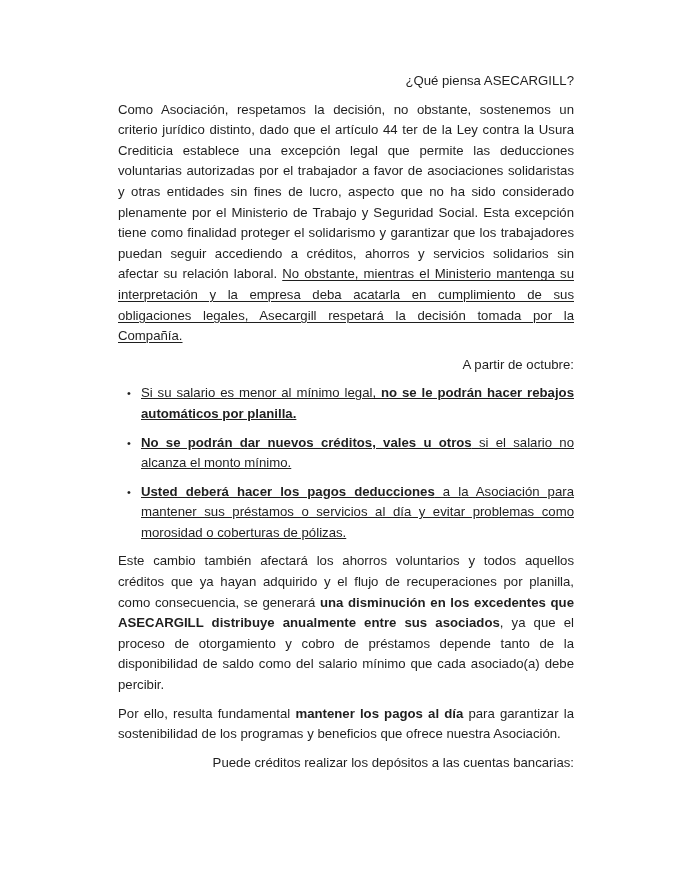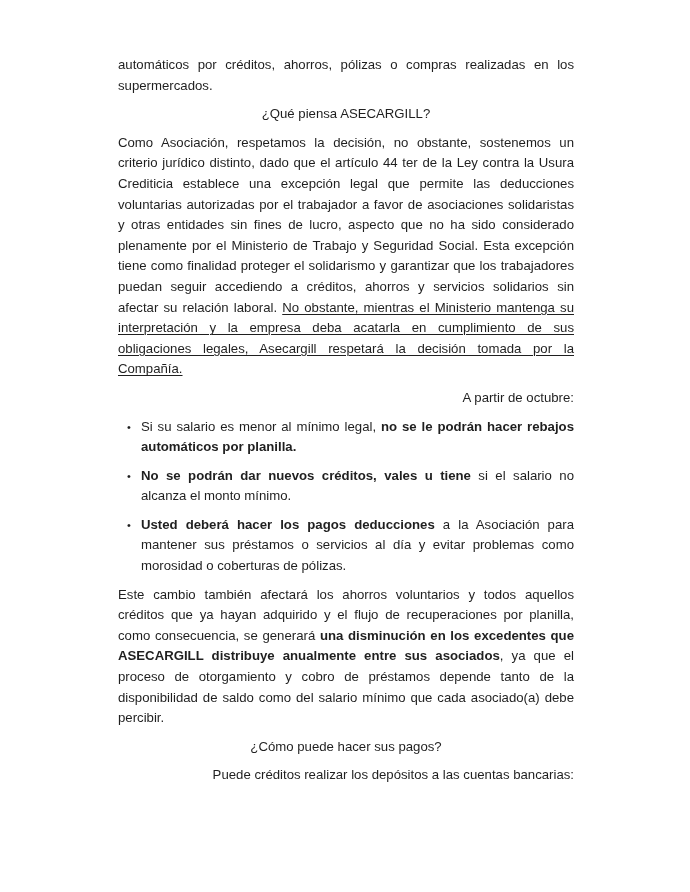--- a/index.html
+++ b/index.html
@@ -22,22 +22,22 @@
     top: 55px;
     width: 456px;
     font-size: 13.2px;
     line-height: 20.6px;
   }
   .para {
     margin: 0 0 8px 0;
     text-align: justify;
   }
   .heading {
-    margin: 4px 0 8px 0;
-    text-align: center;
+    margin: 16px 0 8px 0;
+    text-align: right;
   }
   .plain {
     margin: 0 0 8px 0;
     text-align: right;
   }
   ul.bullet-list {
     list-style: none;
     margin: 0;
     padding: 0;
   }
@@ -48,38 +48,36 @@
   .bullet-marker {
     flex: 0 0 23px;
     padding-left: 9px;
     box-sizing: border-box;
     font-size: 11px;
     line-height: 20.6px;
   }
   .li-text {
     flex: 1 1 auto;
     text-align: justify;
+    text-decoration: underline;
   }
   .bold { font-weight: bold; }
   .underlined {
     text-decoration: underline;
     text-underline-offset: 2px;
     text-decoration-thickness: 1px;
     margin-top: 16px;
   }
 </style>
 </head>
 <body>
 
 <div class="page">
   <div class="content">
 
-    <p class="para">
-      <span>automáticos por créditos, ahorros, pólizas o compras realizadas en los supermercados.</span>
-    </p>
 
     <p class="heading">
       <span>¿Qué piensa ASECARGILL?</span>
     </p>
 
     <p class="para">
       <span>Como Asociación, respetamos la decisión, no obstante, sostenemos un criterio jurídico distinto, dado que el artículo 44 ter de la Ley contra la Usura Crediticia establece una excepción legal que permite las deducciones voluntarias autorizadas por el trabajador a favor de asociaciones solidaristas y otras entidades sin fines de lucro, aspecto que no ha sido considerado plenamente por el Ministerio de Trabajo y Seguridad Social. Esta excepción tiene como finalidad proteger el solidarismo y garantizar que los trabajadores puedan seguir accediendo a créditos, ahorros y servicios solidarios sin afectar su relación laboral. </span><span class="underlined">No obstante, mientras el Ministerio mantenga su interpretación y la empresa deba acatarla en cumplimiento de sus obligaciones legales, Asecargill respetará la decisión tomada por la Compañía.</span>
     </p>
 
 
@@ -90,39 +88,39 @@
     <ul class="bullet-list">
       <li class="bullet-item">
         <span class="bullet-marker">•</span>
         <div class="li-text">
           <span>Si su salario es menor al mínimo legal, </span><span class="bold">no se le podrán hacer rebajos automáticos por planilla.</span>
         </div>
       </li>
       <li class="bullet-item">
         <span class="bullet-marker">•</span>
         <div class="li-text">
-          <span class="bold">No se podrán dar nuevos créditos, vales u tiene</span><span> si el salario no alcanza el monto mínimo.</span>
+          <span class="bold">No se podrán dar nuevos créditos, vales u otros</span><span> si el salario no alcanza el monto mínimo.</span>
         </div>
       </li>
       <li class="bullet-item">
         <span class="bullet-marker">•</span>
         <div class="li-text">
           <span class="bold">Usted deberá hacer los pagos deducciones</span><span> a la Asociación para mantener sus préstamos o servicios al día y evitar problemas como morosidad o coberturas de pólizas.</span>
         </div>
       </li>
     </ul>
 
     <p class="para">
       <span>Este cambio también afectará los ahorros voluntarios y todos aquellos créditos que ya hayan adquirido y el flujo de recuperaciones por planilla, como consecuencia, se generará </span><span class="bold">una disminución en los excedentes que ASECARGILL distribuye anualmente entre sus asociados</span><span>, ya que el proceso de otorgamiento y cobro de préstamos depende tanto de la disponibilidad de saldo como del salario mínimo que cada asociado(a) debe percibir.</span>
     </p>
 
+    <p class="para">
+      <span>Por ello, resulta fundamental </span><span class="bold">mantener los pagos al día</span><span> para garantizar la sostenibilidad de los programas y beneficios que ofrece nuestra Asociación.</span>
+    </p>
 
-    <p class="heading">
-      <span>¿Cómo puede hacer sus pagos?</span>
-    </p>
 
 
     <p class="plain">
       <span>Puede créditos realizar los depósitos a las cuentas bancarias:</span>
     </p>
 
   </div>
 </div>
 
 </body></html>

